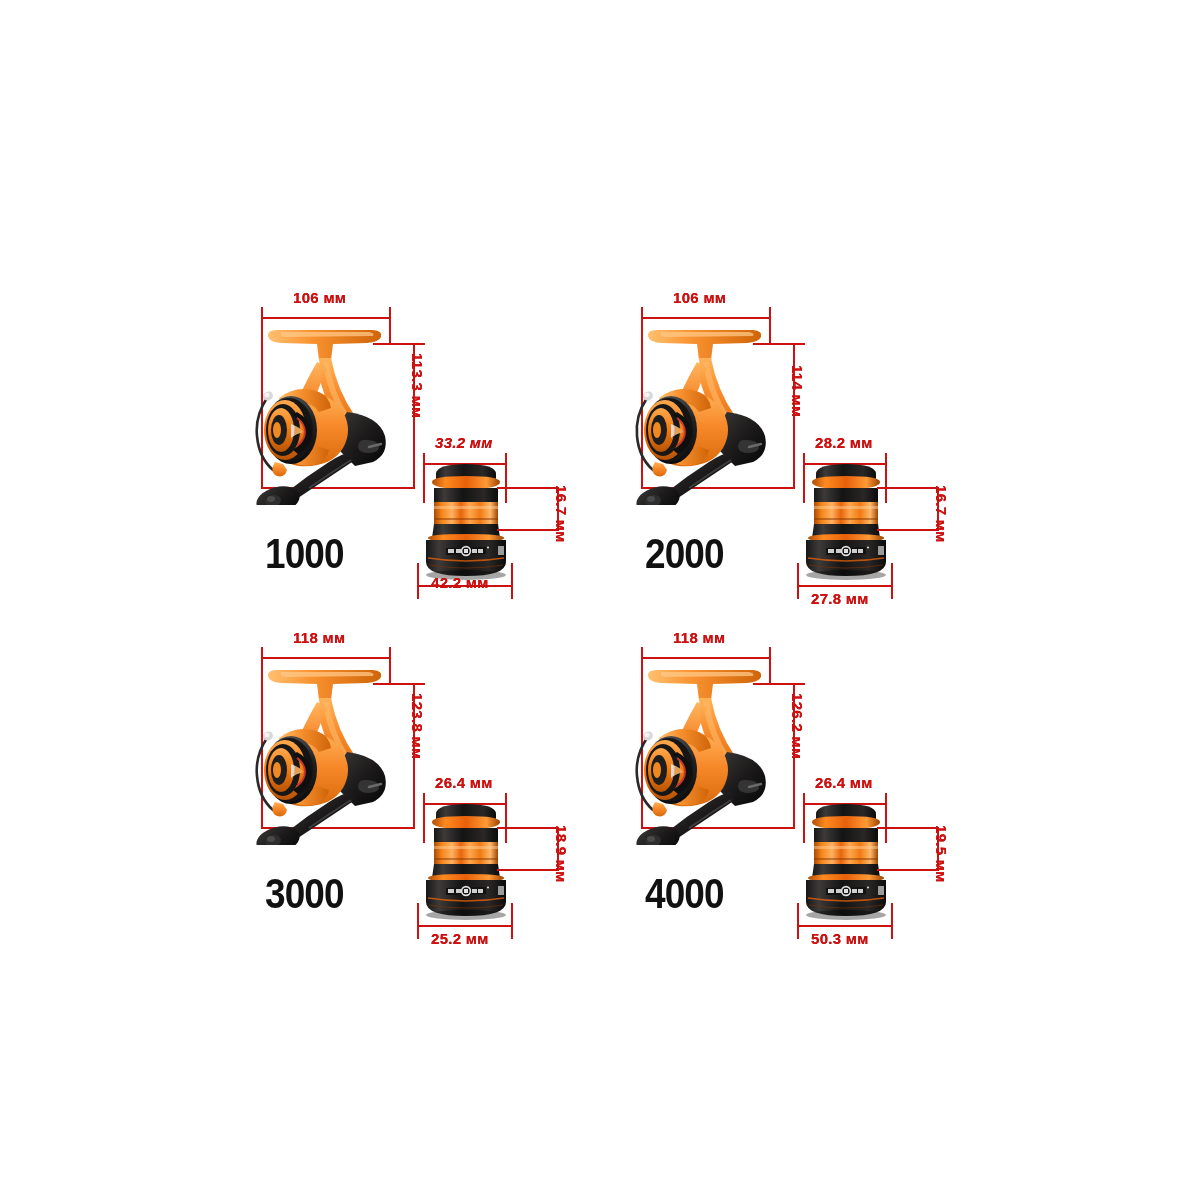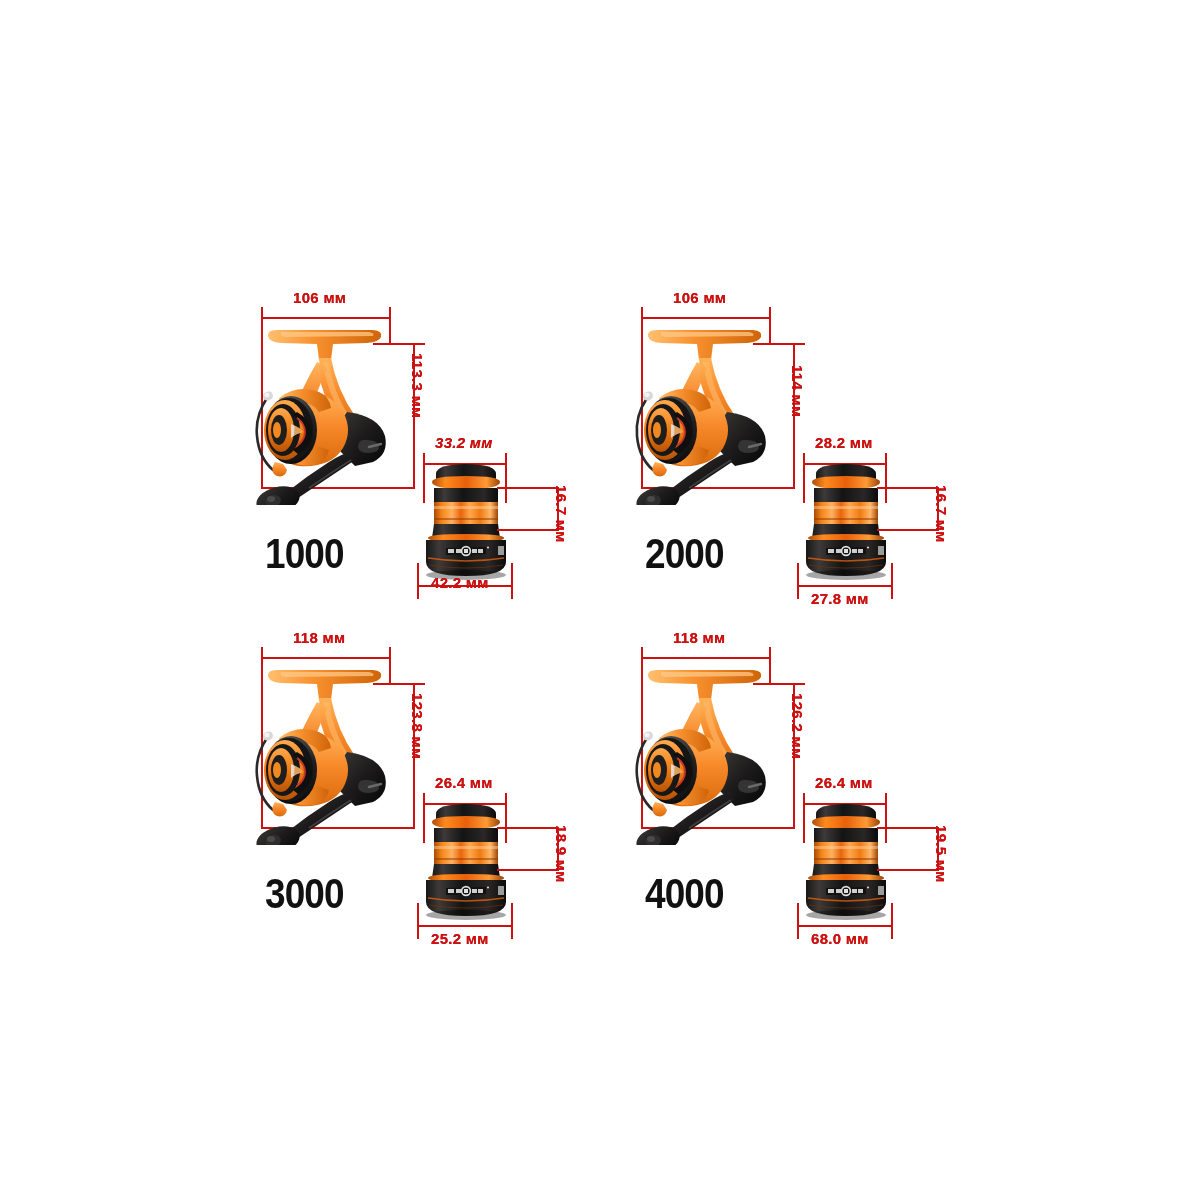--- a/index.html
+++ b/index.html
@@ -704,16 +704,16 @@
     </div>
 
     <div class="hline" style="left:252px; top:202px; width:62px;"></div>
     <div class="vline" style="left:312px; top:202px; height:44px;"></div>
     <div class="hline" style="left:252px; top:244px; width:62px;"></div>
     <div class="dimtext vert" style="left:324px; top:200px;">19.5 мм</div>
 
     <div class="vline" style="left:172px; top:278px; height:36px;"></div>
     <div class="vline" style="left:266px; top:278px; height:36px;"></div>
     <div class="hline" style="left:172px; top:300px; width:96px;"></div>
-    <div class="dimtext" style="left:186px; top:306px;">68.0 мм</div>
+    <div class="dimtext" style="left:186px; top:306px;">50.3 мм</div>
   </div>
 
 </div>
 
 </body></html>

